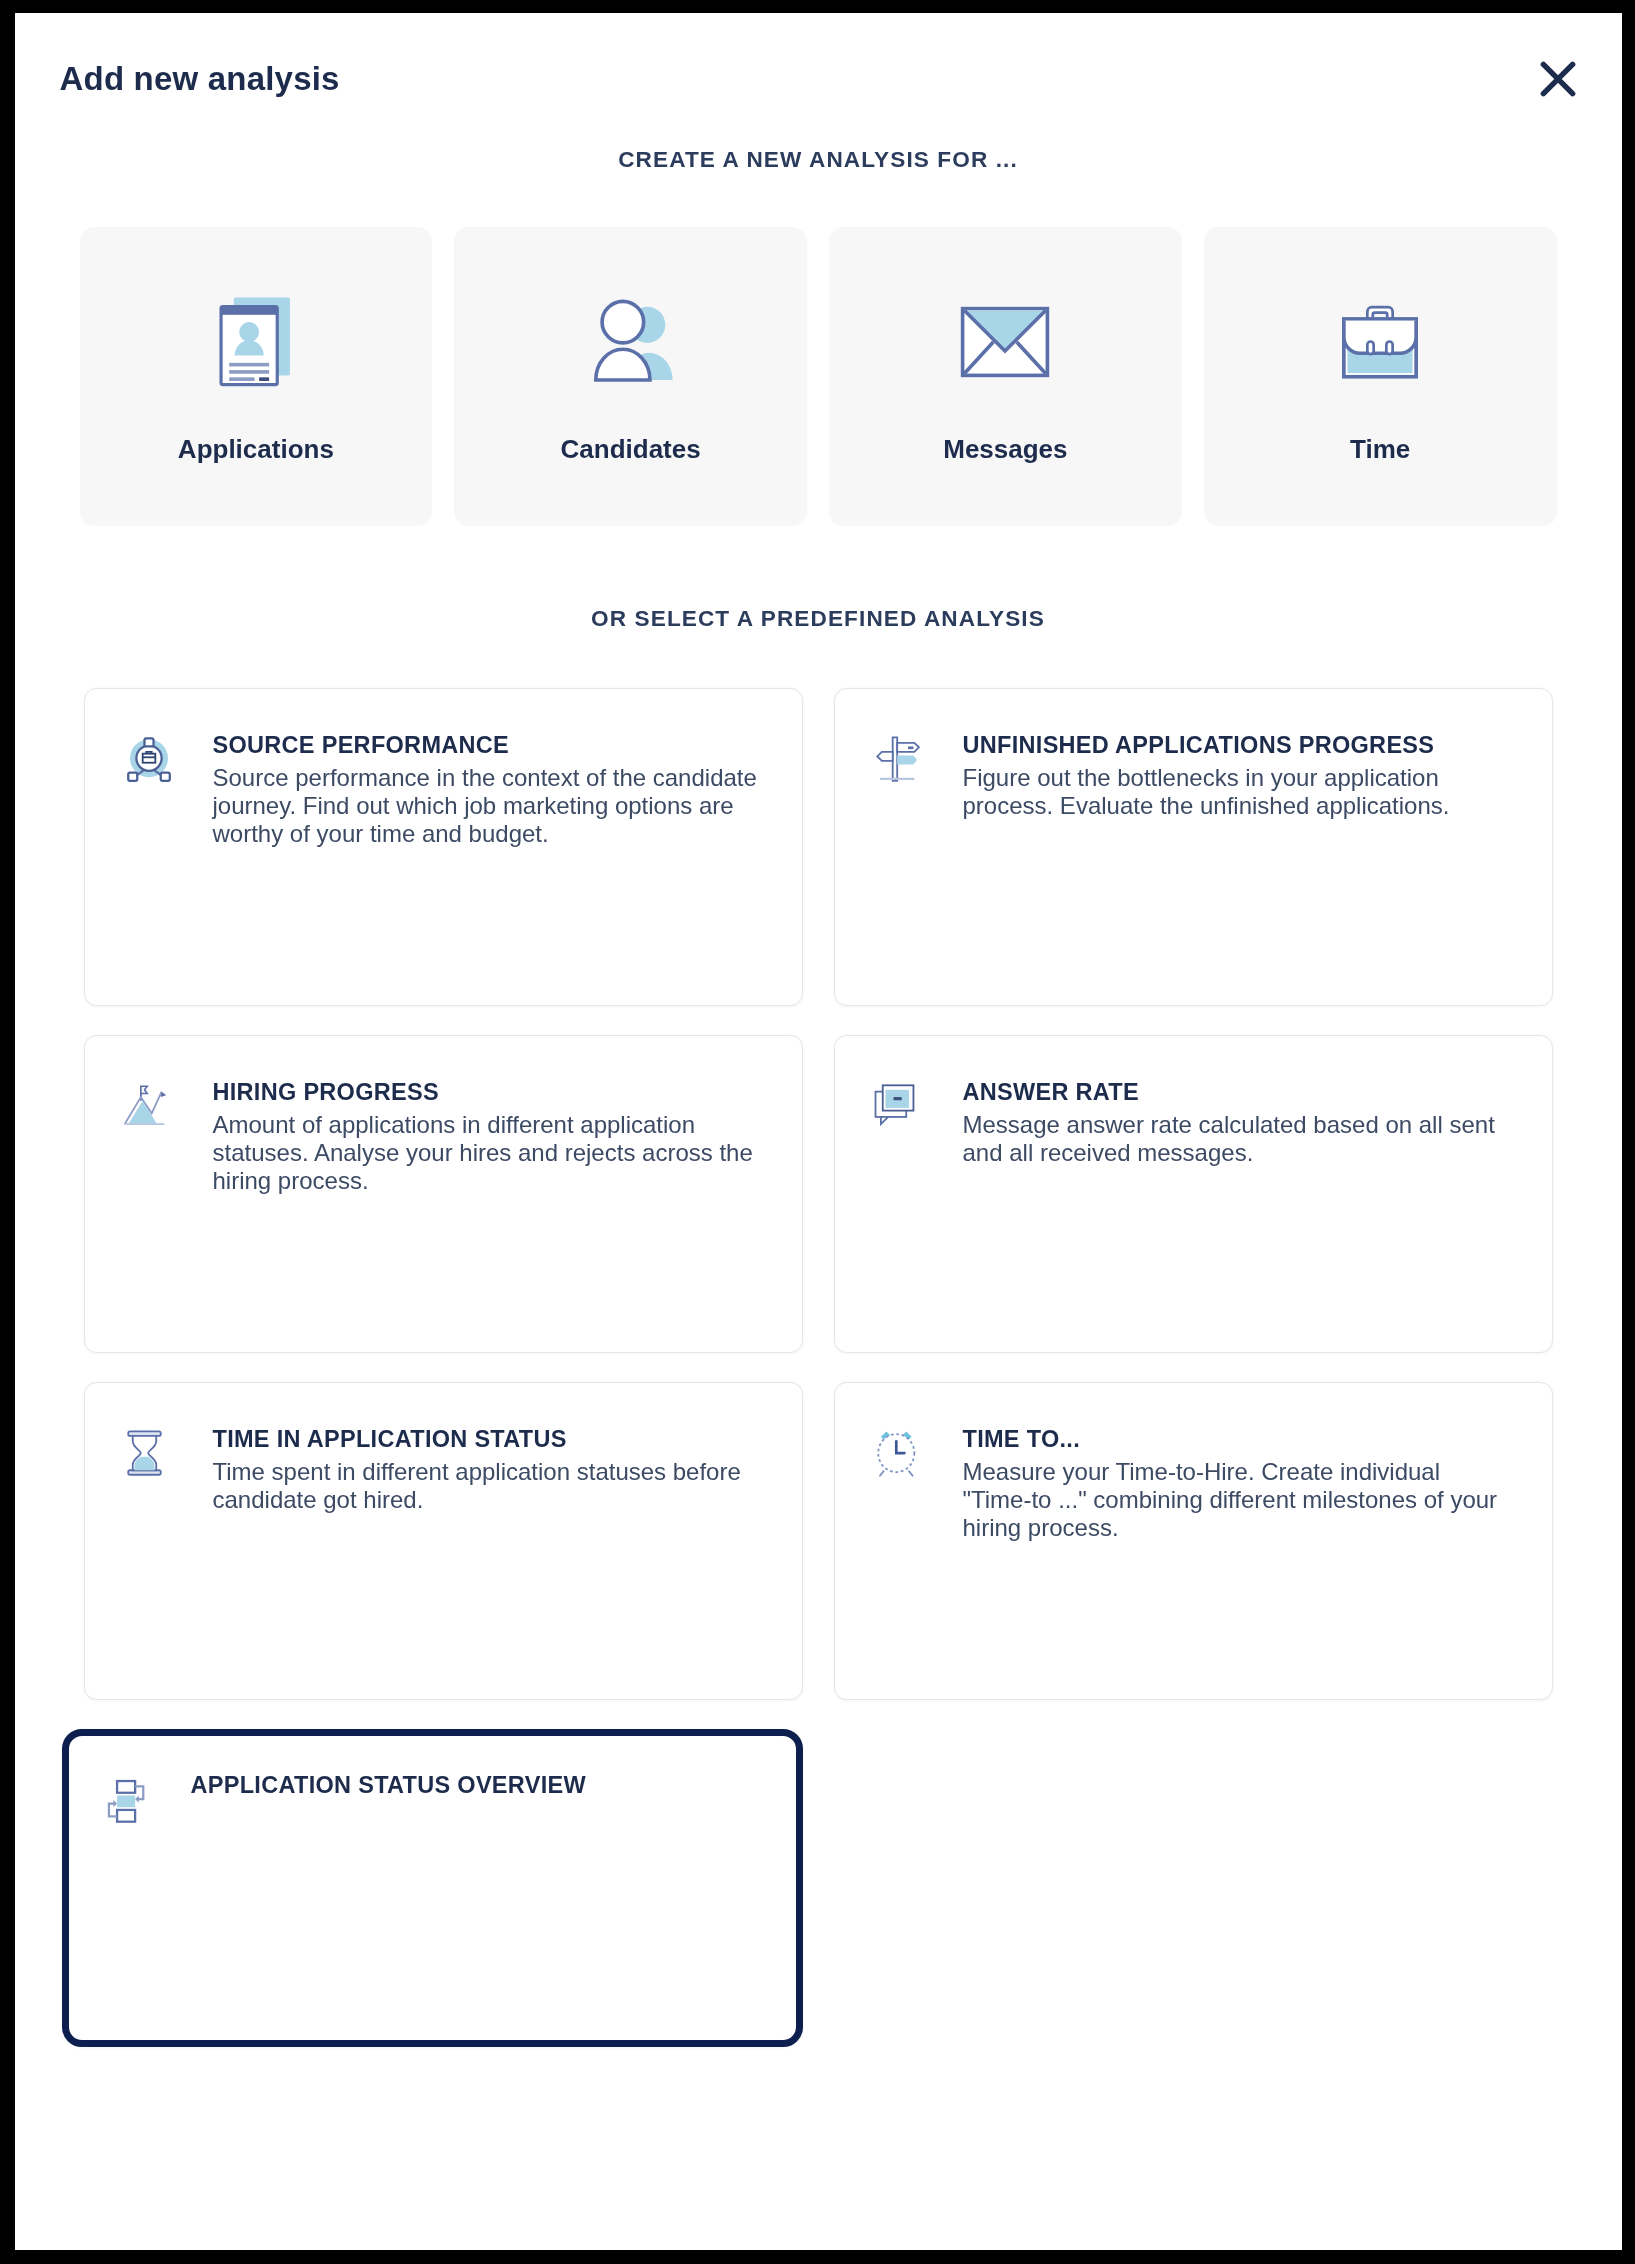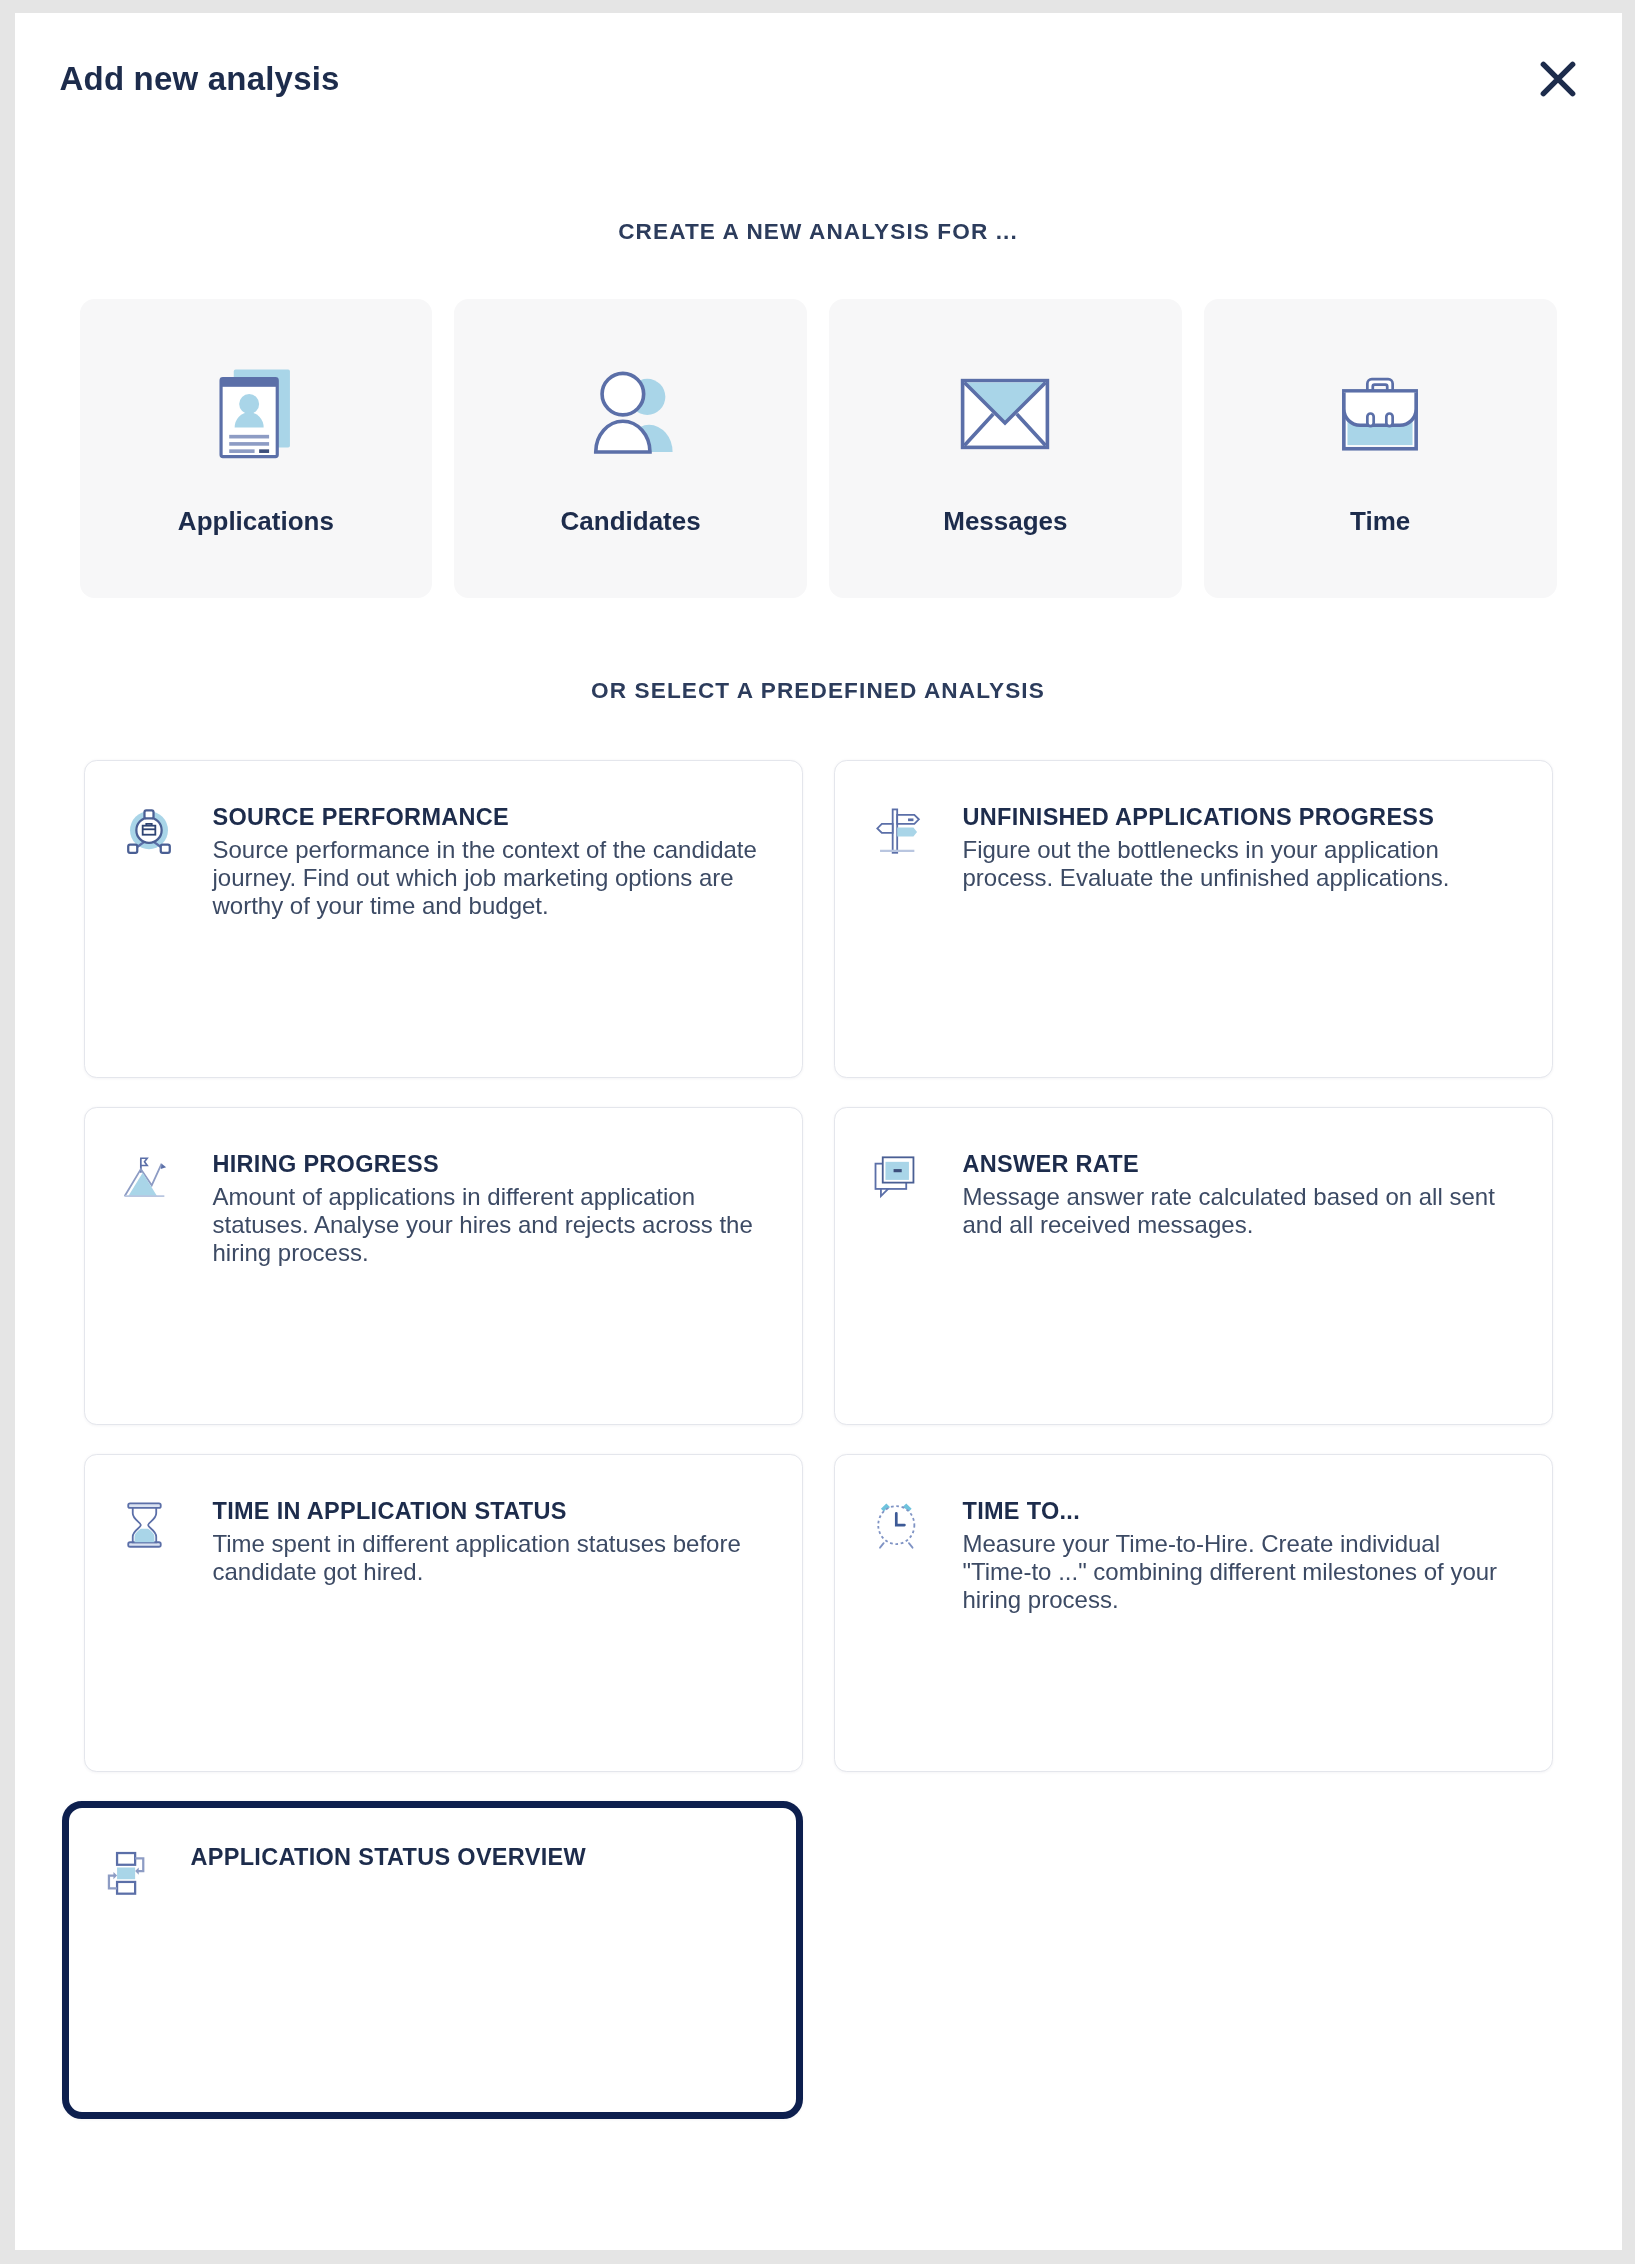--- a/index.html
+++ b/index.html
@@ -9,21 +9,21 @@
     height: 2264px;
     background: #8b93e8;
     font-family: "Liberation Sans", sans-serif;
   }
 
   .modal-frame {
     position: absolute;
     top: 0; left: 0;
     width: 1636px;
     height: 2264px;
-    background: #e5e5e5;
+    background: #000000;
     padding: 12.7px 14.5px 14.5px 14.5px;
   }
 
   .modal {
     width: 100%;
     height: 100%;
     background: #ffffff;
     position: relative;
     overflow: hidden;
   }
@@ -58,21 +58,21 @@
   .close-btn svg { display: block; }
 
   
   .section-heading {
     text-align: center;
     font-size: 22.6px;
     font-weight: bold;
     color: #2c3c5c;
     letter-spacing: 1.1px;
   }
-  .section-heading.first { margin-top: 72px; }
+  .section-heading.first { }
   .section-heading.second { margin-top: 80px; }
 
   
   .entity-grid {
     display: grid;
     grid-template-columns: repeat(4, 1fr);
     gap: 22px;
     padding: 0 65px;
     margin-top: 54px;
   }

